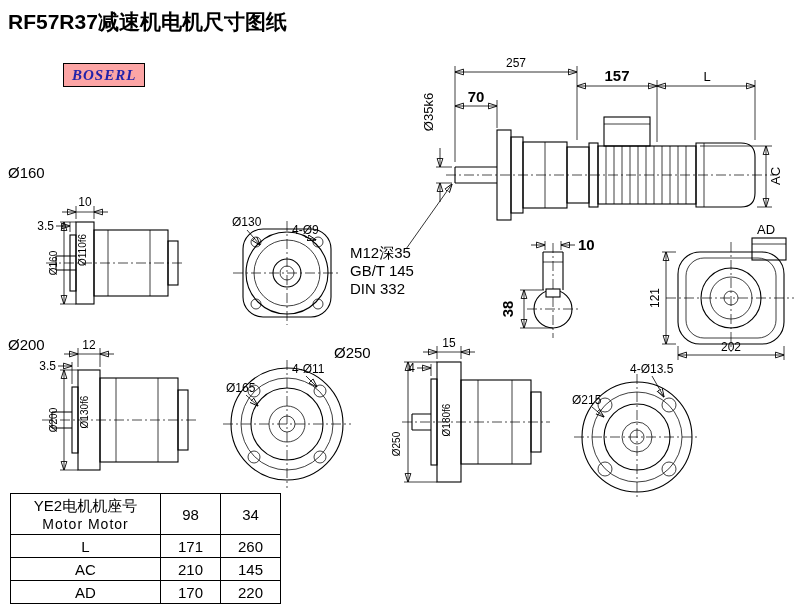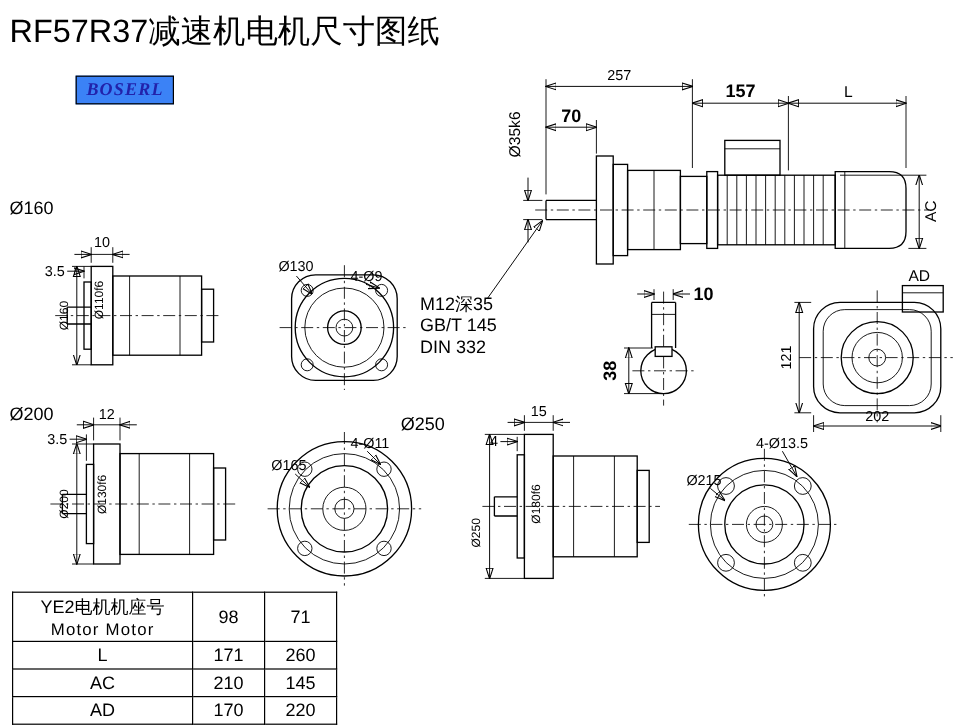--- a/index.html
+++ b/index.html
@@ -3,25 +3,25 @@
 <meta charset="utf-8">
 <style>
   * { margin:0; padding:0; box-sizing:border-box; }
   html,body { width:800px; height:607px; }
   body {
     position:relative; background:#ffffff; overflow:hidden;
     font-family:"Liberation Sans", sans-serif; color:#000;
   }
   .title {
     position:absolute; left:8px; top:8px;
-    font-size:27px; font-weight:normal; white-space:nowrap;text-align:center;
+    font-size:21px; font-weight:bold; white-space:nowrap;text-align:center;
   }
   .logo {
     position:absolute; left:63px; top:63px;
-    border:1px solid #000; padding:2px 8px; background:#3b82f6;
+    border:1px solid #000; padding:2px 8px; background:#fca5a5;
   }
   .logo span {
     font-family:"Liberation Serif", serif; font-style:italic; font-weight:bold;
     font-size:15px; letter-spacing:1px; color:#2222aa;
   }
   svg.drawing { position:absolute; left:0; top:0; }
   .drawing line, .drawing path, .drawing rect, .drawing circle, .drawing polyline {
     stroke:#000; fill:none;
   }
   .drawing .w1  { stroke-width:1.1; }
@@ -284,21 +284,21 @@
 </svg>
 
 <table class="spec-table">
   <tbody>
       <tr class="hdr">
     <td class="col-label">
       <div class="cn">YE2电机机座号</div>
       <div class="en">Motor Motor</div>
     </td>
     <td class="col-val">98</td>
-    <td class="col-val">71</td>
+    <td class="col-val">34</td>
   </tr>
   <tr>
     <td class="col-label">L</td>
     <td class="col-val">171</td>
     <td class="col-val">260</td>
   </tr>
   <tr>
     <td class="col-label">AC</td>
     <td class="col-val">210</td>
     <td class="col-val">145</td>

